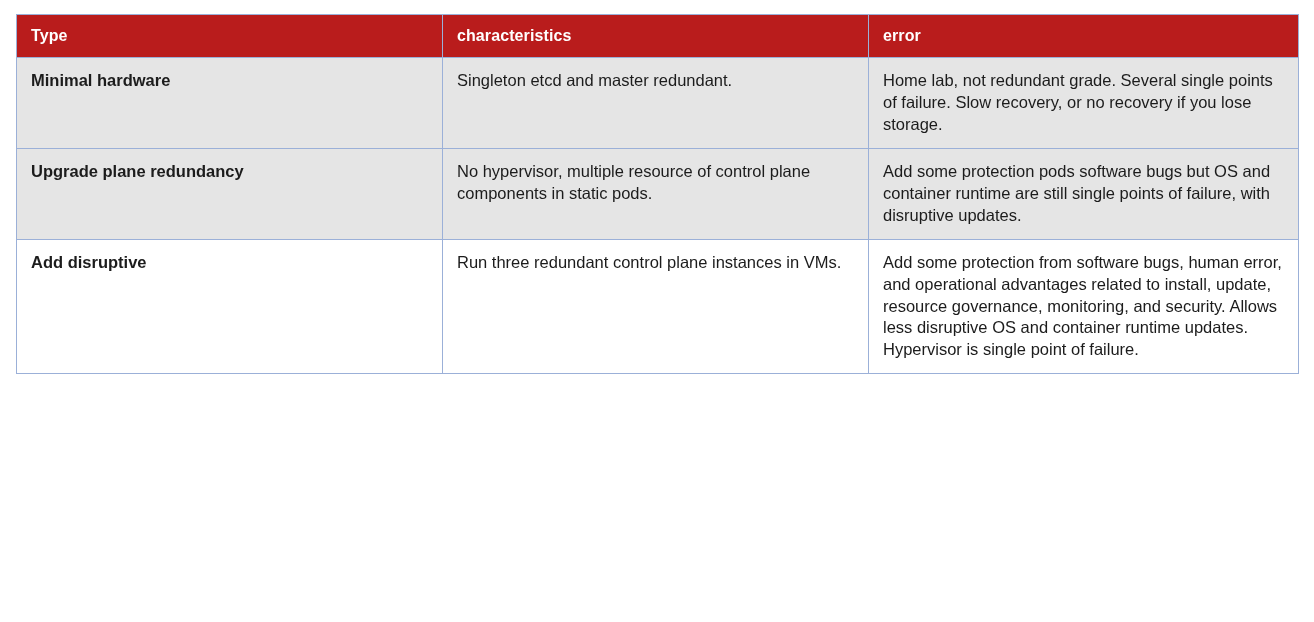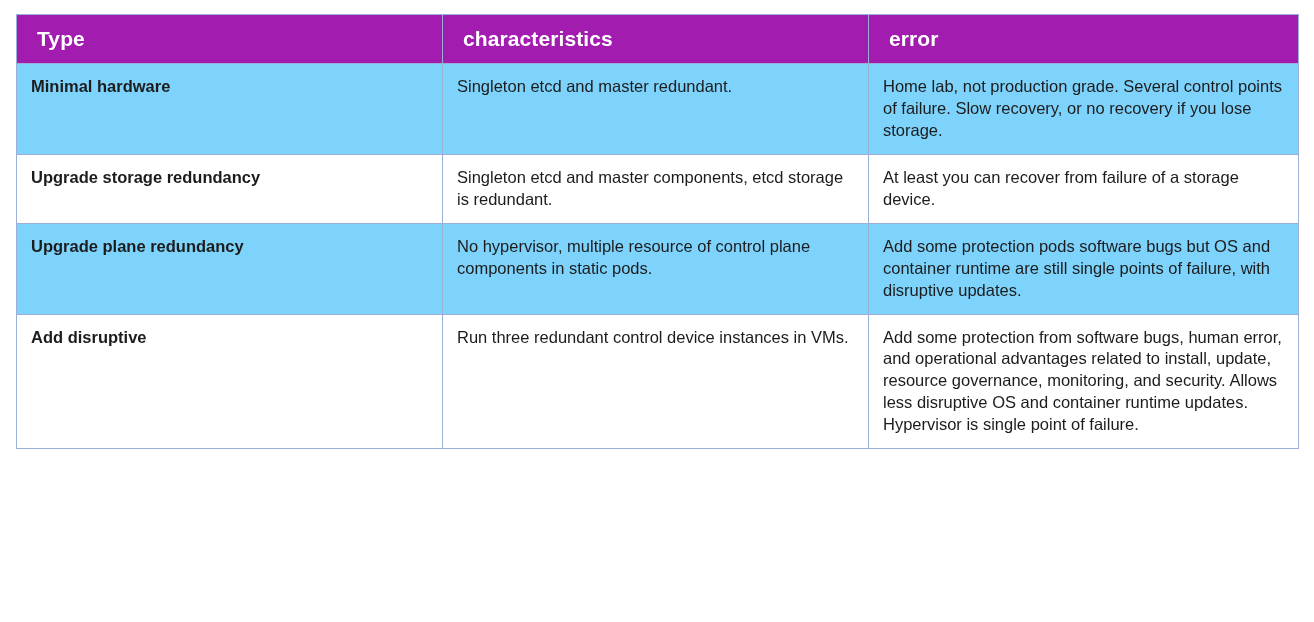--- a/index.html
+++ b/index.html
@@ -23,40 +23,40 @@
   table.comparison {
     border-collapse: collapse;
     table-layout: fixed;
     width: 1282px;
   }
   table.comparison col.c0 { width: 426px; }
   table.comparison col.c1 { width: 426px; }
   table.comparison col.c2 { width: 430px; }
 
   table.comparison th {
-    background: #a21caf;
+    background: #b91c1c;
     color: #ffffff;
-    font-size: 21px;
+    font-size: 16px;
     font-weight: bold;
     text-align: left;
-    padding: 12px 20px;
+    padding: 12px 14px;
     border: 1px solid #9bb0d8;
     vertical-align: middle;
     letter-spacing: 0.1px;
   }
   table.comparison td {
     font-size: 16.5px;
     color: #1c1c1c;
     padding: 12px 14px;
     border: 1px solid #9bb0d8;
     vertical-align: top;
     line-height: 1.33;
   }
   table.comparison tbody tr.shade td {
-    background: #7dd3fc;
+    background: #e5e5e5;
   }
   table.comparison tbody tr.plain td {
     background: #ffffff;
   }
   td.type-cell {
     font-weight: bold;
   }
 </style>
 </head>
 <body>
@@ -72,32 +72,27 @@
       <tr>
         <th>Type</th>
         <th>characteristics</th>
         <th>error</th>
       </tr>
     </thead>
     <tbody>
       <tr class="shade">
         <td class="type-cell">Minimal hardware</td>
         <td>Singleton etcd and master redundant.</td>
-        <td>Home lab, not production grade. Several control points of failure. Slow recovery, or no recovery if you lose storage.</td>
-      </tr>
-      <tr class="plain">
-        <td class="type-cell">Upgrade storage redundancy</td>
-        <td>Singleton etcd and master components, etcd storage is redundant.</td>
-        <td>At least you can recover from failure of a storage device.</td>
+        <td>Home lab, not redundant grade. Several single points of failure. Slow recovery, or no recovery if you lose storage.</td>
       </tr>
       <tr class="shade">
         <td class="type-cell">Upgrade plane redundancy</td>
         <td>No hypervisor, multiple resource of control plane components in static pods.</td>
         <td>Add some protection pods software bugs but OS and container runtime are still single points of failure, with disruptive updates.</td>
       </tr>
       <tr class="plain">
         <td class="type-cell">Add disruptive</td>
-        <td>Run three redundant control device instances in VMs.</td>
+        <td>Run three redundant control plane instances in VMs.</td>
         <td>Add some protection from software bugs, human error, and operational advantages related to install, update, resource governance, monitoring, and security. Allows less disruptive OS and container runtime updates. Hypervisor is single point of failure.</td>
       </tr>
     </tbody>
   </table>
 </div>
 
 </body></html>

